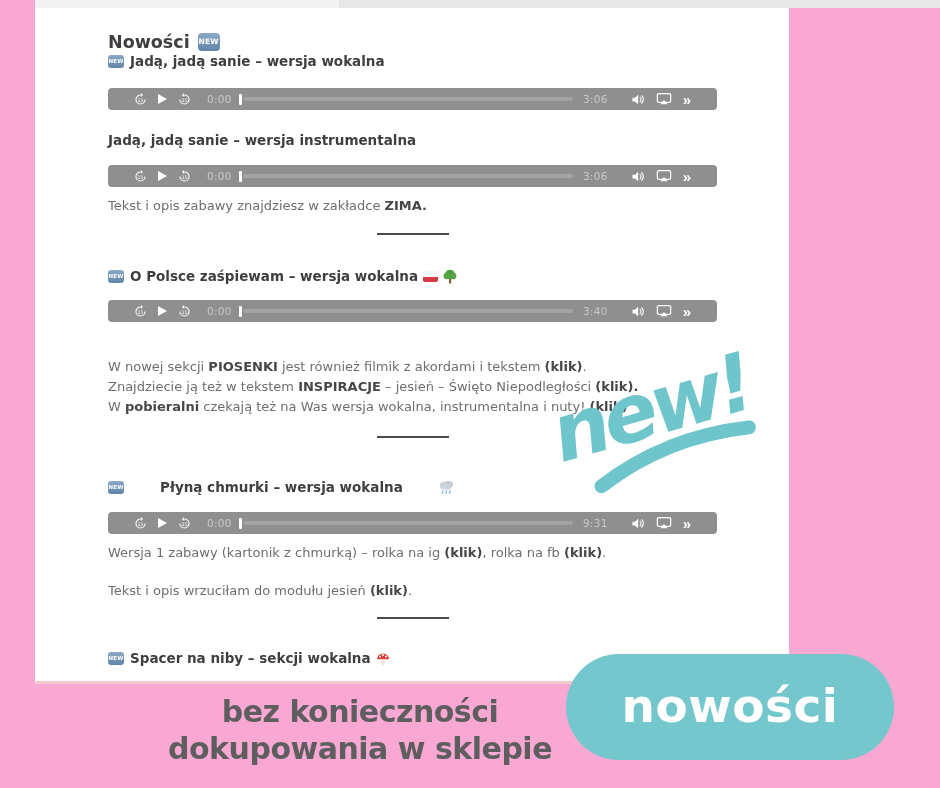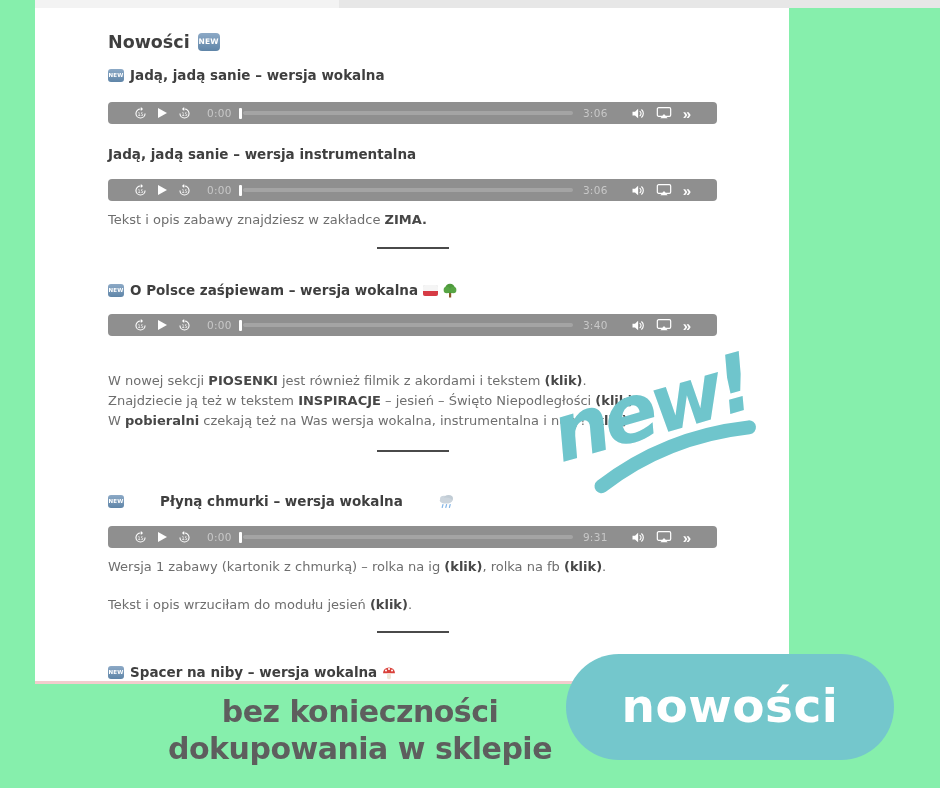--- a/index.html
+++ b/index.html
@@ -1,18 +1,18 @@
 <!DOCTYPE html>
 <html><head>
 <meta charset="utf-8">
 <title>Nowości</title>
 <style>
   html,body{margin:0;padding:0;}
   body{font-family:"DejaVu Sans","Liberation Sans",sans-serif;}
-  .stage{position:relative;width:940px;height:788px;background:#86efac;overflow:hidden;}
+  .stage{position:relative;width:940px;height:788px;background:#f9a8d4;overflow:hidden;}
 
   
   .top-strip-left{position:absolute;left:35px;top:0;width:304px;height:8px;background:#f3f3f3;}
   .top-strip-right{position:absolute;left:339px;top:0;width:601px;height:8px;background:#e7e7e7;}
 
   
   .card{position:absolute;left:35px;top:8px;width:754px;height:673px;background:#ffffff;
         border-bottom:3px solid #f3cdcd;box-sizing:content-box;}
   .card-content{padding:0 72px 0 73px;}
 
@@ -20,21 +20,21 @@
            display:flex;align-items:center;}
   .heading .new-badge{width:22px;height:18px;font-size:7.5px;border-radius:4px;margin-left:8px;}
 
   .new-badge{display:inline-flex;align-items:center;justify-content:center;flex:none;
              width:16px;height:13px;border-radius:3px;margin-right:6px;
              background:linear-gradient(#8ca9c6,#5f85a8);color:#fff;font-size:5.5px;
              font-weight:bold;letter-spacing:.2px;}
 
   .item-title{font-size:13.5px;line-height:17px;font-weight:bold;color:#3f3f3f;
               display:flex;align-items:center;}
-  .mt14{margin-top:14px;} .mt22{margin-top:22px;} .mt33{margin-top:33px;}
+  .mt14{} .mt22{margin-top:22px;} .mt33{margin-top:33px;}
   .mt29{margin-top:41px;gap:30px;} .mt31{margin-top:31px;}
 
   .emoji{display:inline-flex;align-items:center;margin-left:5px;flex:none;}
   .flag{width:15px;height:11px;border-radius:2px;overflow:hidden;display:inline-block;
         box-shadow:0 0 0 1px #d8d8d8 inset;}
   .flag .w{display:block;width:100%;height:50%;background:#f5f5f5;}
   .flag .r{display:block;width:100%;height:50%;background:#d63b45;}
 
   
   .player{height:22px;border-radius:4px;background:#8f8f8f;display:flex;align-items:center;
@@ -303,21 +303,21 @@
       </div>
 
       <div class="note n21">
         <span>Tekst i opis wrzuciłam do modułu jesień </span><b class="klik">(klik)</b><span>.</span>
       </div>
 
       <div class="divider d18"></div>
 
       <div class="item-title mt31">
         <span class="new-badge">NEW</span>
-        <span>Spacer na niby – wersja wokalna</span>
+        <span>Spacer na niby – sekcji wokalna</span>
         <span class="emoji">
           <svg width="14" height="14" viewBox="0 0 14 14">
               <path d="M1 7.2 a6 5.8 0 0 1 12 0 z" fill="#d9403a"></path>
               <circle cx="4" cy="4.6" r="1" fill="#fff"></circle>
               <circle cx="7" cy="3" r="1.1" fill="#fff"></circle>
               <circle cx="10" cy="4.6" r="1" fill="#fff"></circle>
               <rect x="5" y="7.2" width="4" height="6" rx="1.6" fill="#f1e6d7"></rect>
             </svg>
         </span>
       </div>

